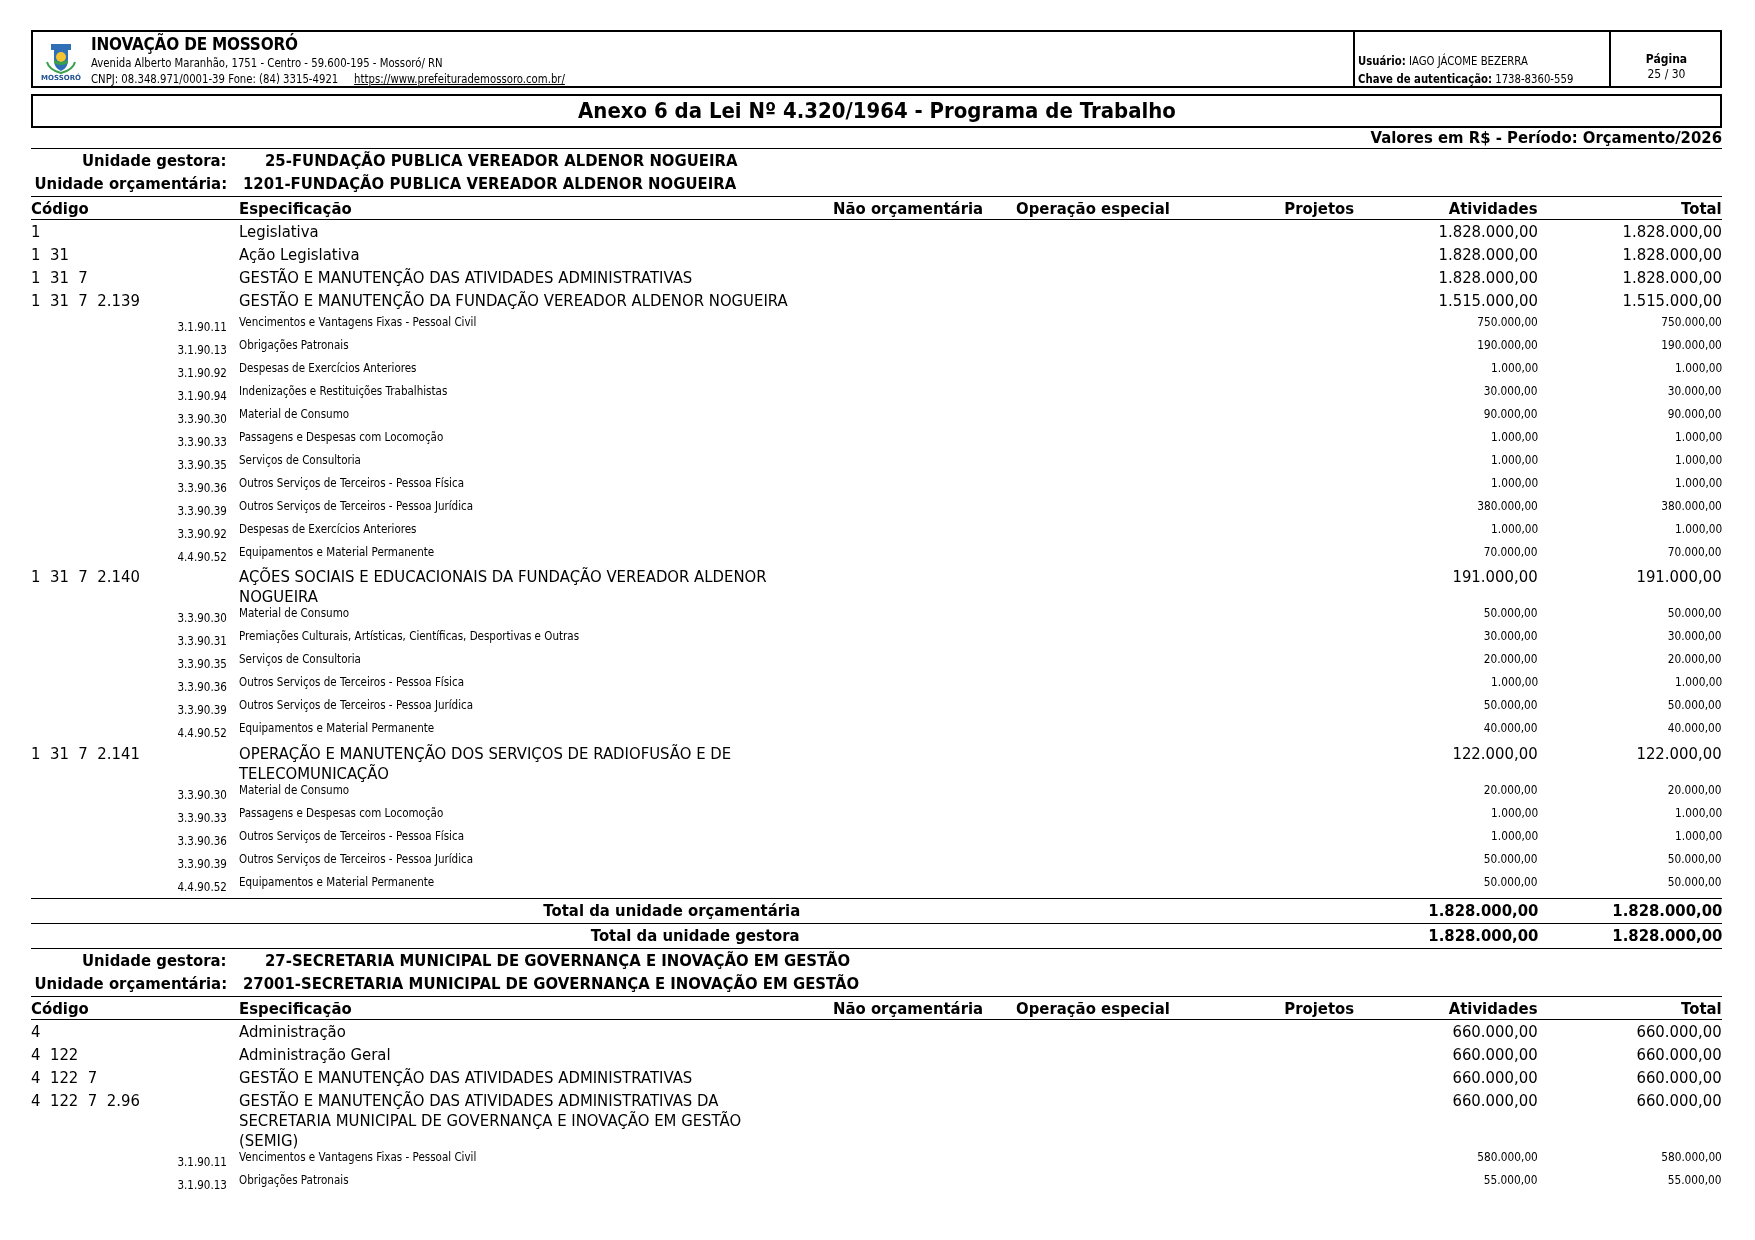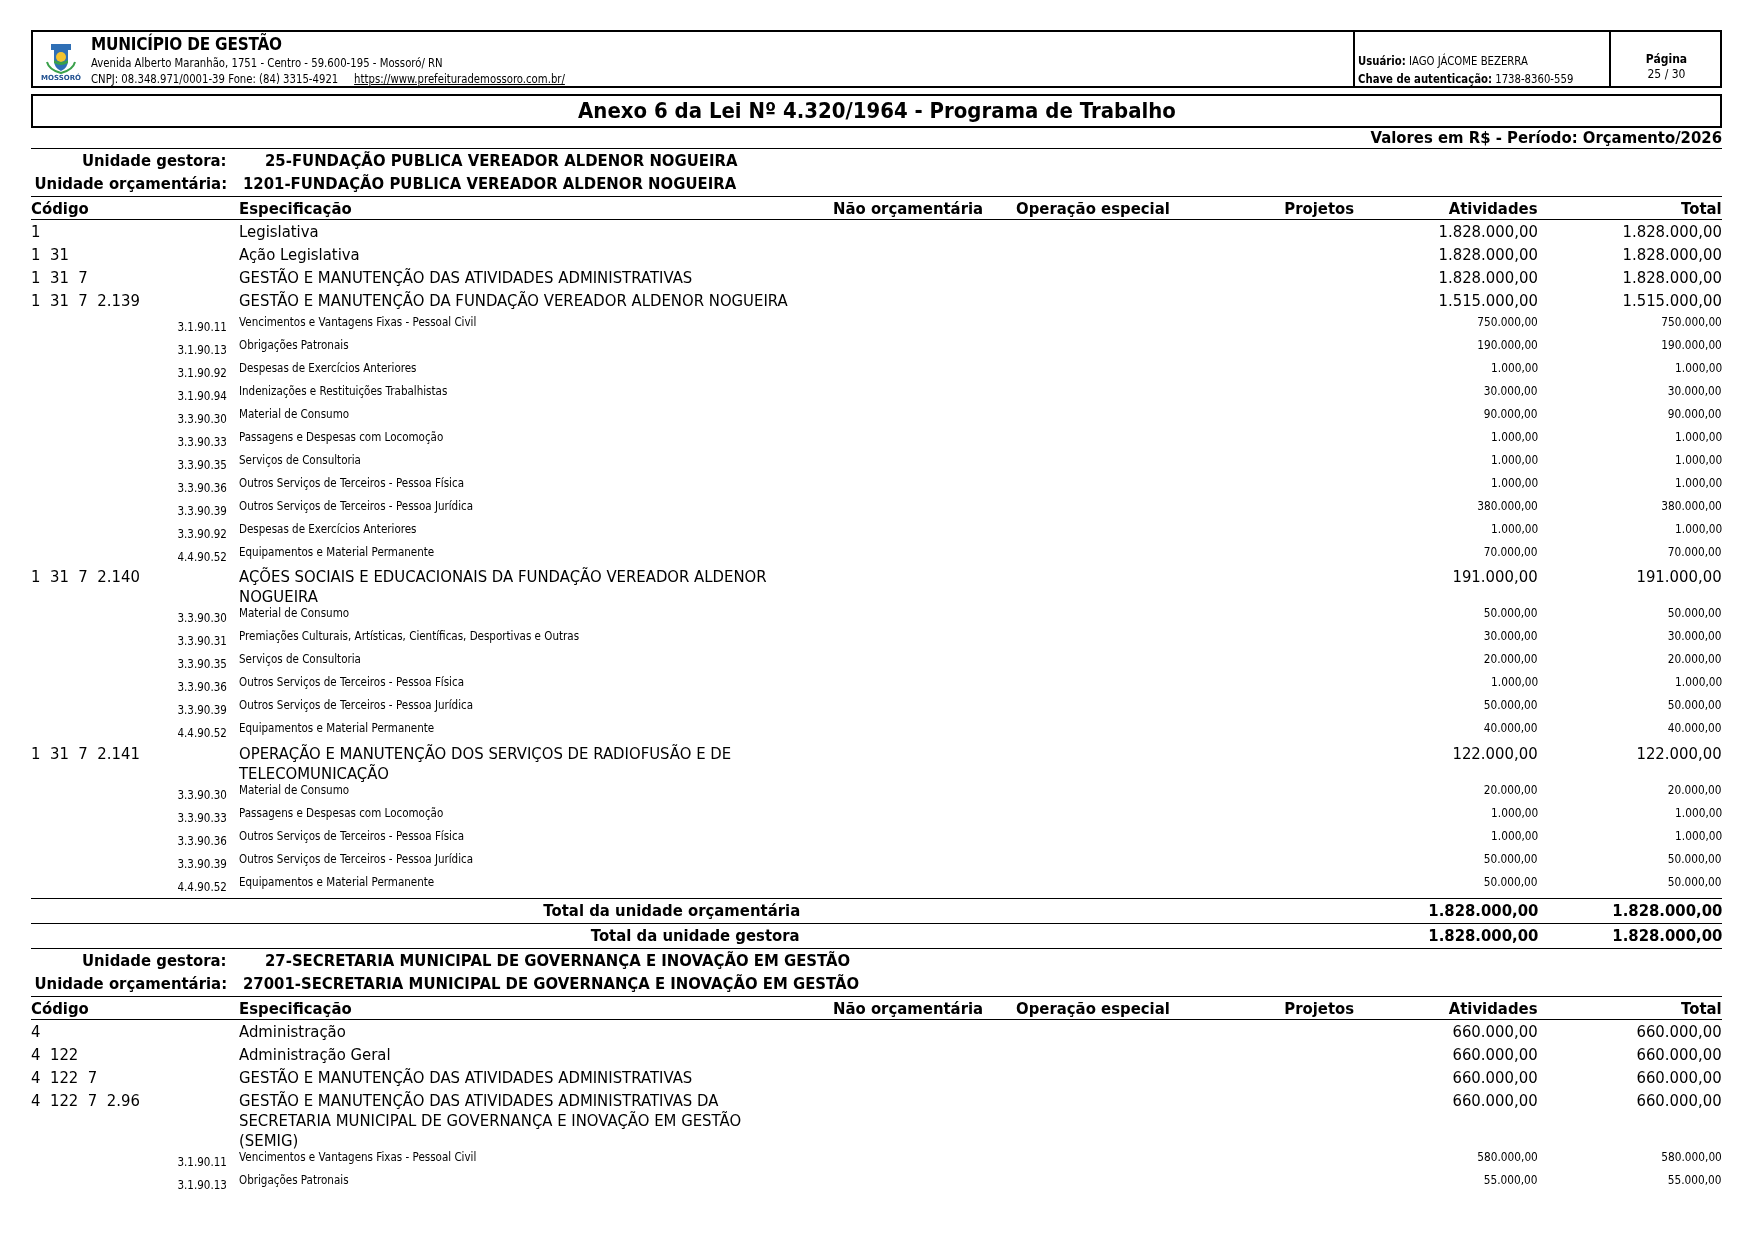--- a/index.html
+++ b/index.html
@@ -41,21 +41,21 @@
 <body>
 
 <div class="hdr">
   <svg class="logo" viewBox="0 0 44 44">
     <path d="M12 4 h20 v6 l-3 0 v10 q0 8 -7 11 q-7 -3 -7 -11 v-10 l-3 0z" fill="#2f6fb5"></path>
     <circle cx="22" cy="17" r="5" fill="#f4c430"></circle>
     <path d="M15 20 q7 4 14 0 v3 q-7 4 -14 0z" fill="#3aa04a"></path>
     <path d="M8 22 q2 8 14 11 q12 -3 14 -11" fill="none" stroke="#3aa04a" stroke-width="2"></path>
     <text x="22" y="40" font-size="7" font-weight="bold" fill="#1f4f8f" text-anchor="middle" font-family="DejaVu Sans, sans-serif">MOSSORÓ</text>
   </svg>
-  <div class="abs org">MUNICÍPIO DE GESTÃO</div>
+  <div class="abs org">INOVAÇÃO DE MOSSORÓ</div>
   <div class="abs addr">Avenida Alberto Maranhão, 1751 - Centro - 59.600-195 - Mossoró/ RN</div>
   <div class="abs cnpj"><span>CNPJ: 08.348.971/0001-39 Fone: (84) 3315-4921</span><a>https://www.prefeiturademossoro.com.br/</a></div>
   <div class="div1"></div>
   <div class="abs user"><b>Usuário:</b> <span>IAGO JÁCOME BEZERRA</span></div>
   <div class="abs key"><b>Chave de autenticação:</b> <span>1738-8360-559</span></div>
   <div class="div2"></div>
   <div class="pgbox">
     <div class="pl">Página</div>
     <div class="pv">25 / 30</div>
   </div>

